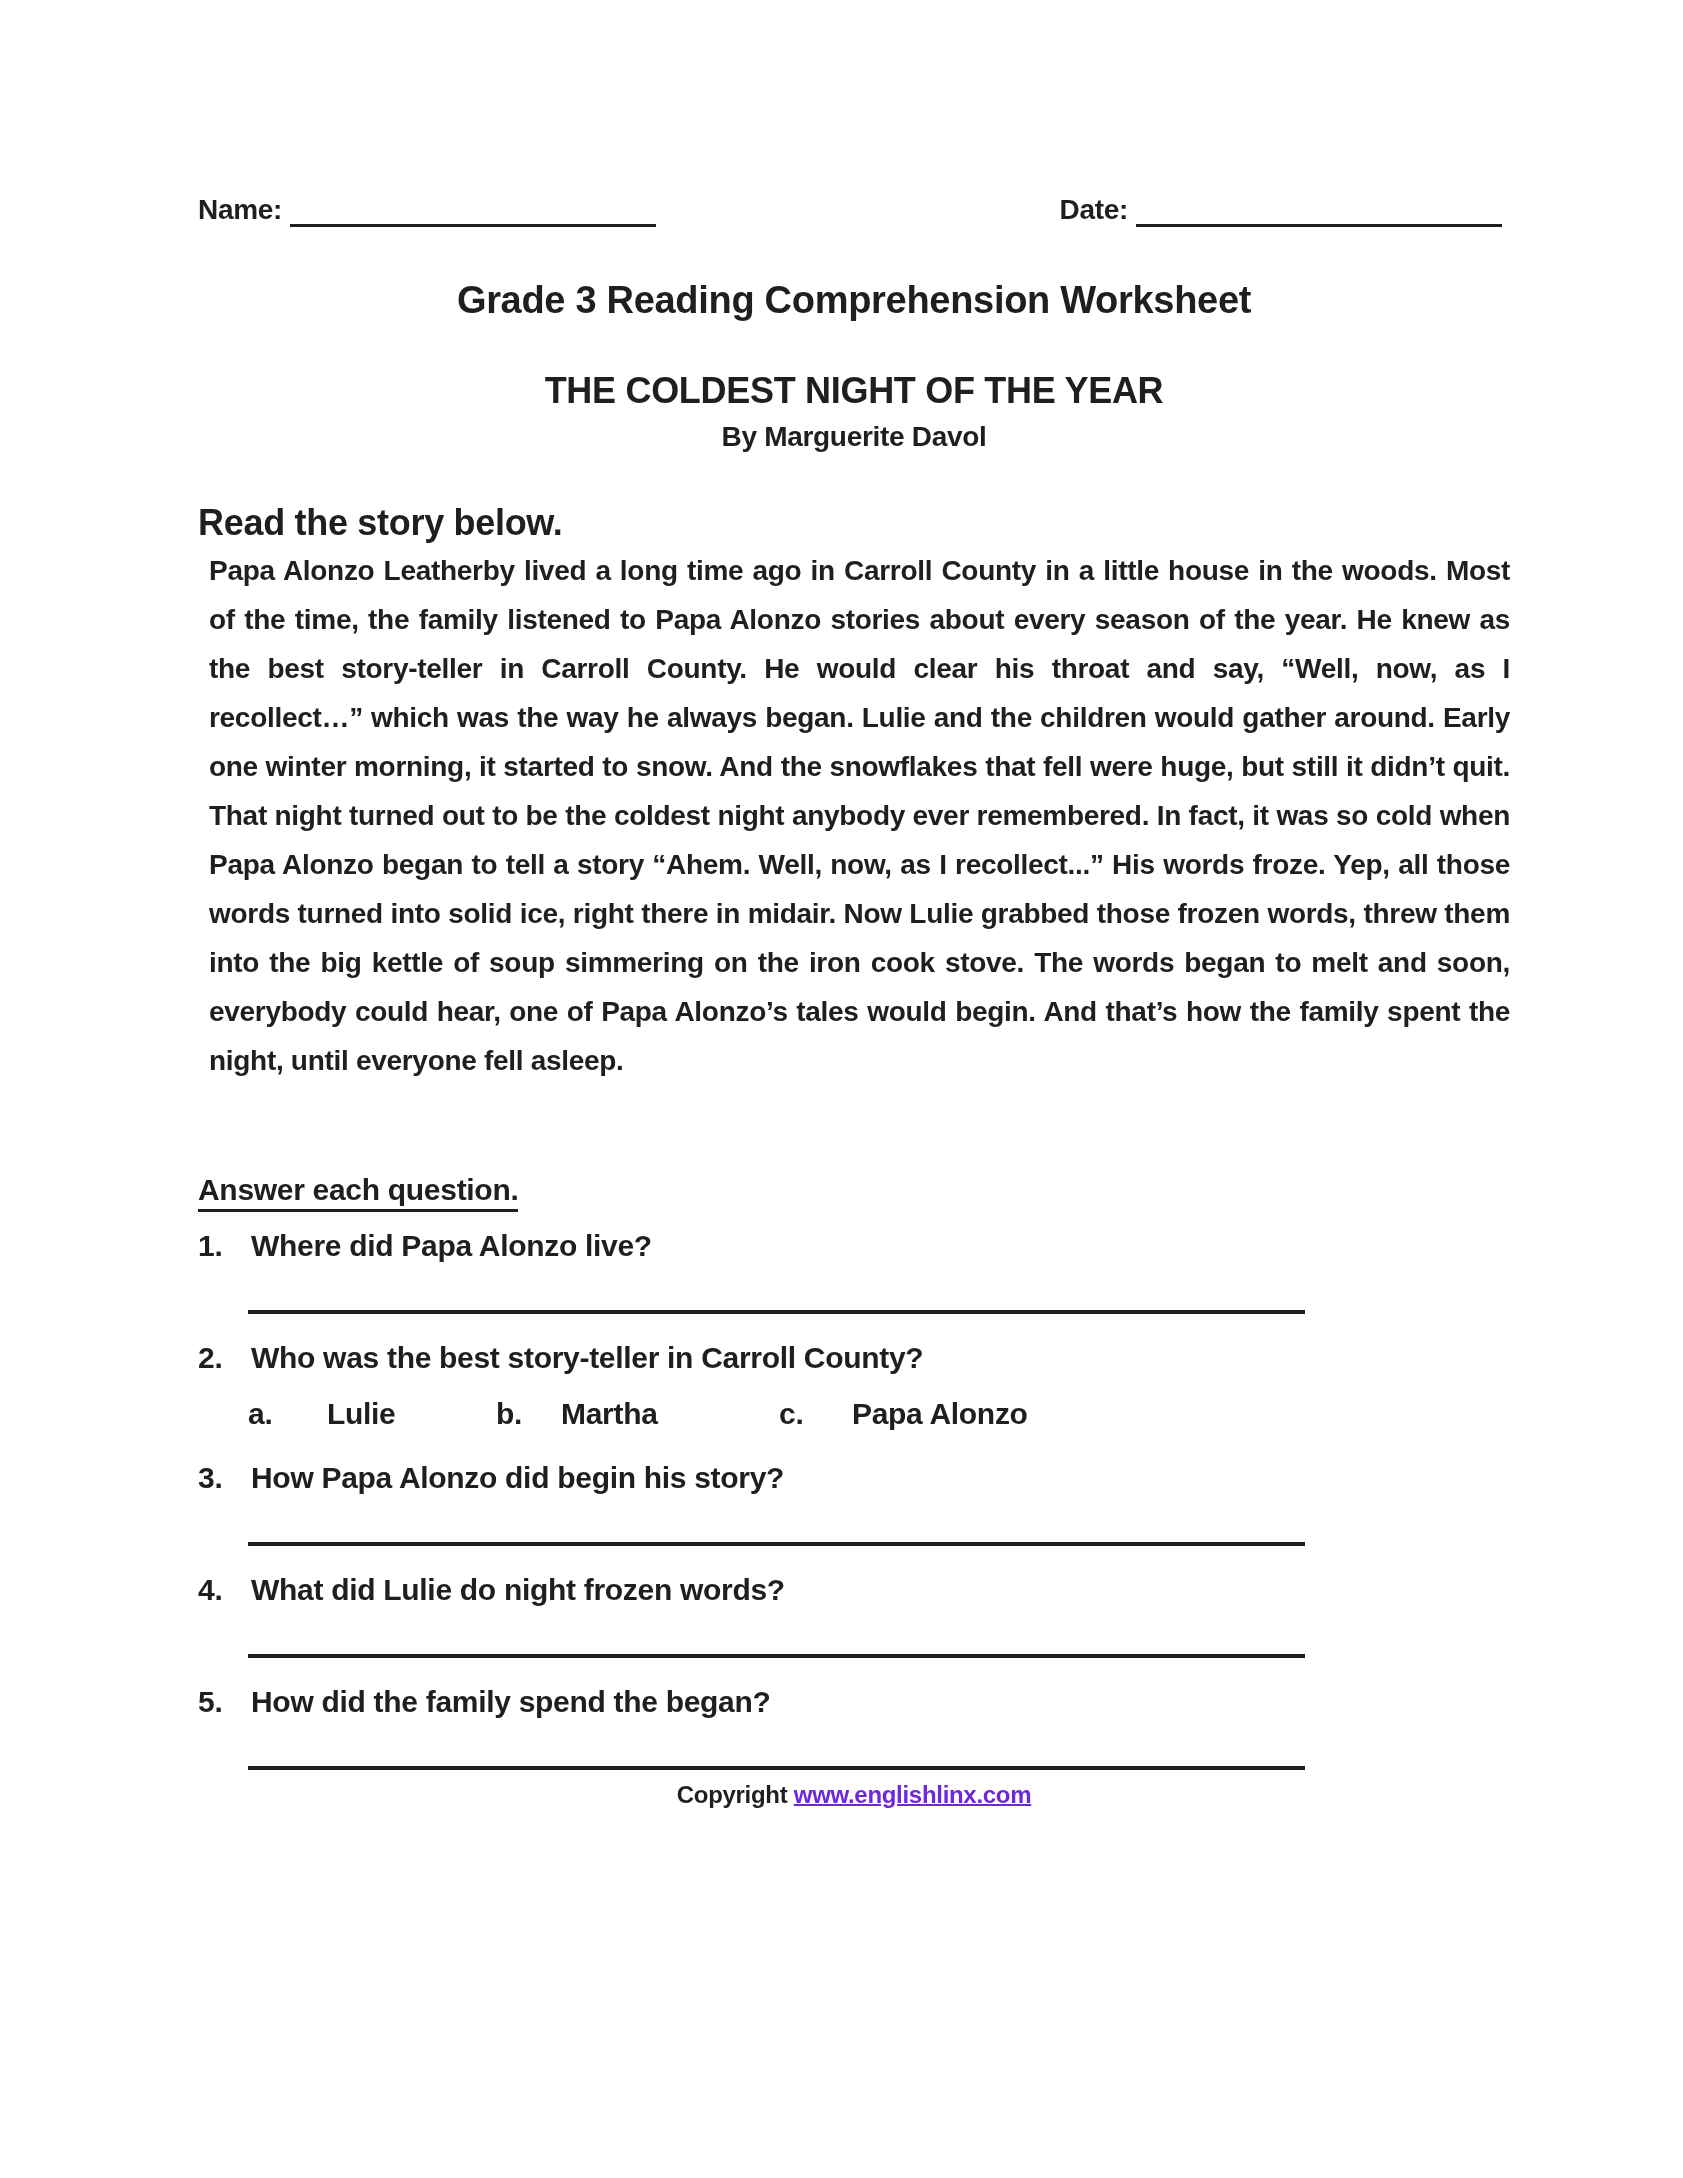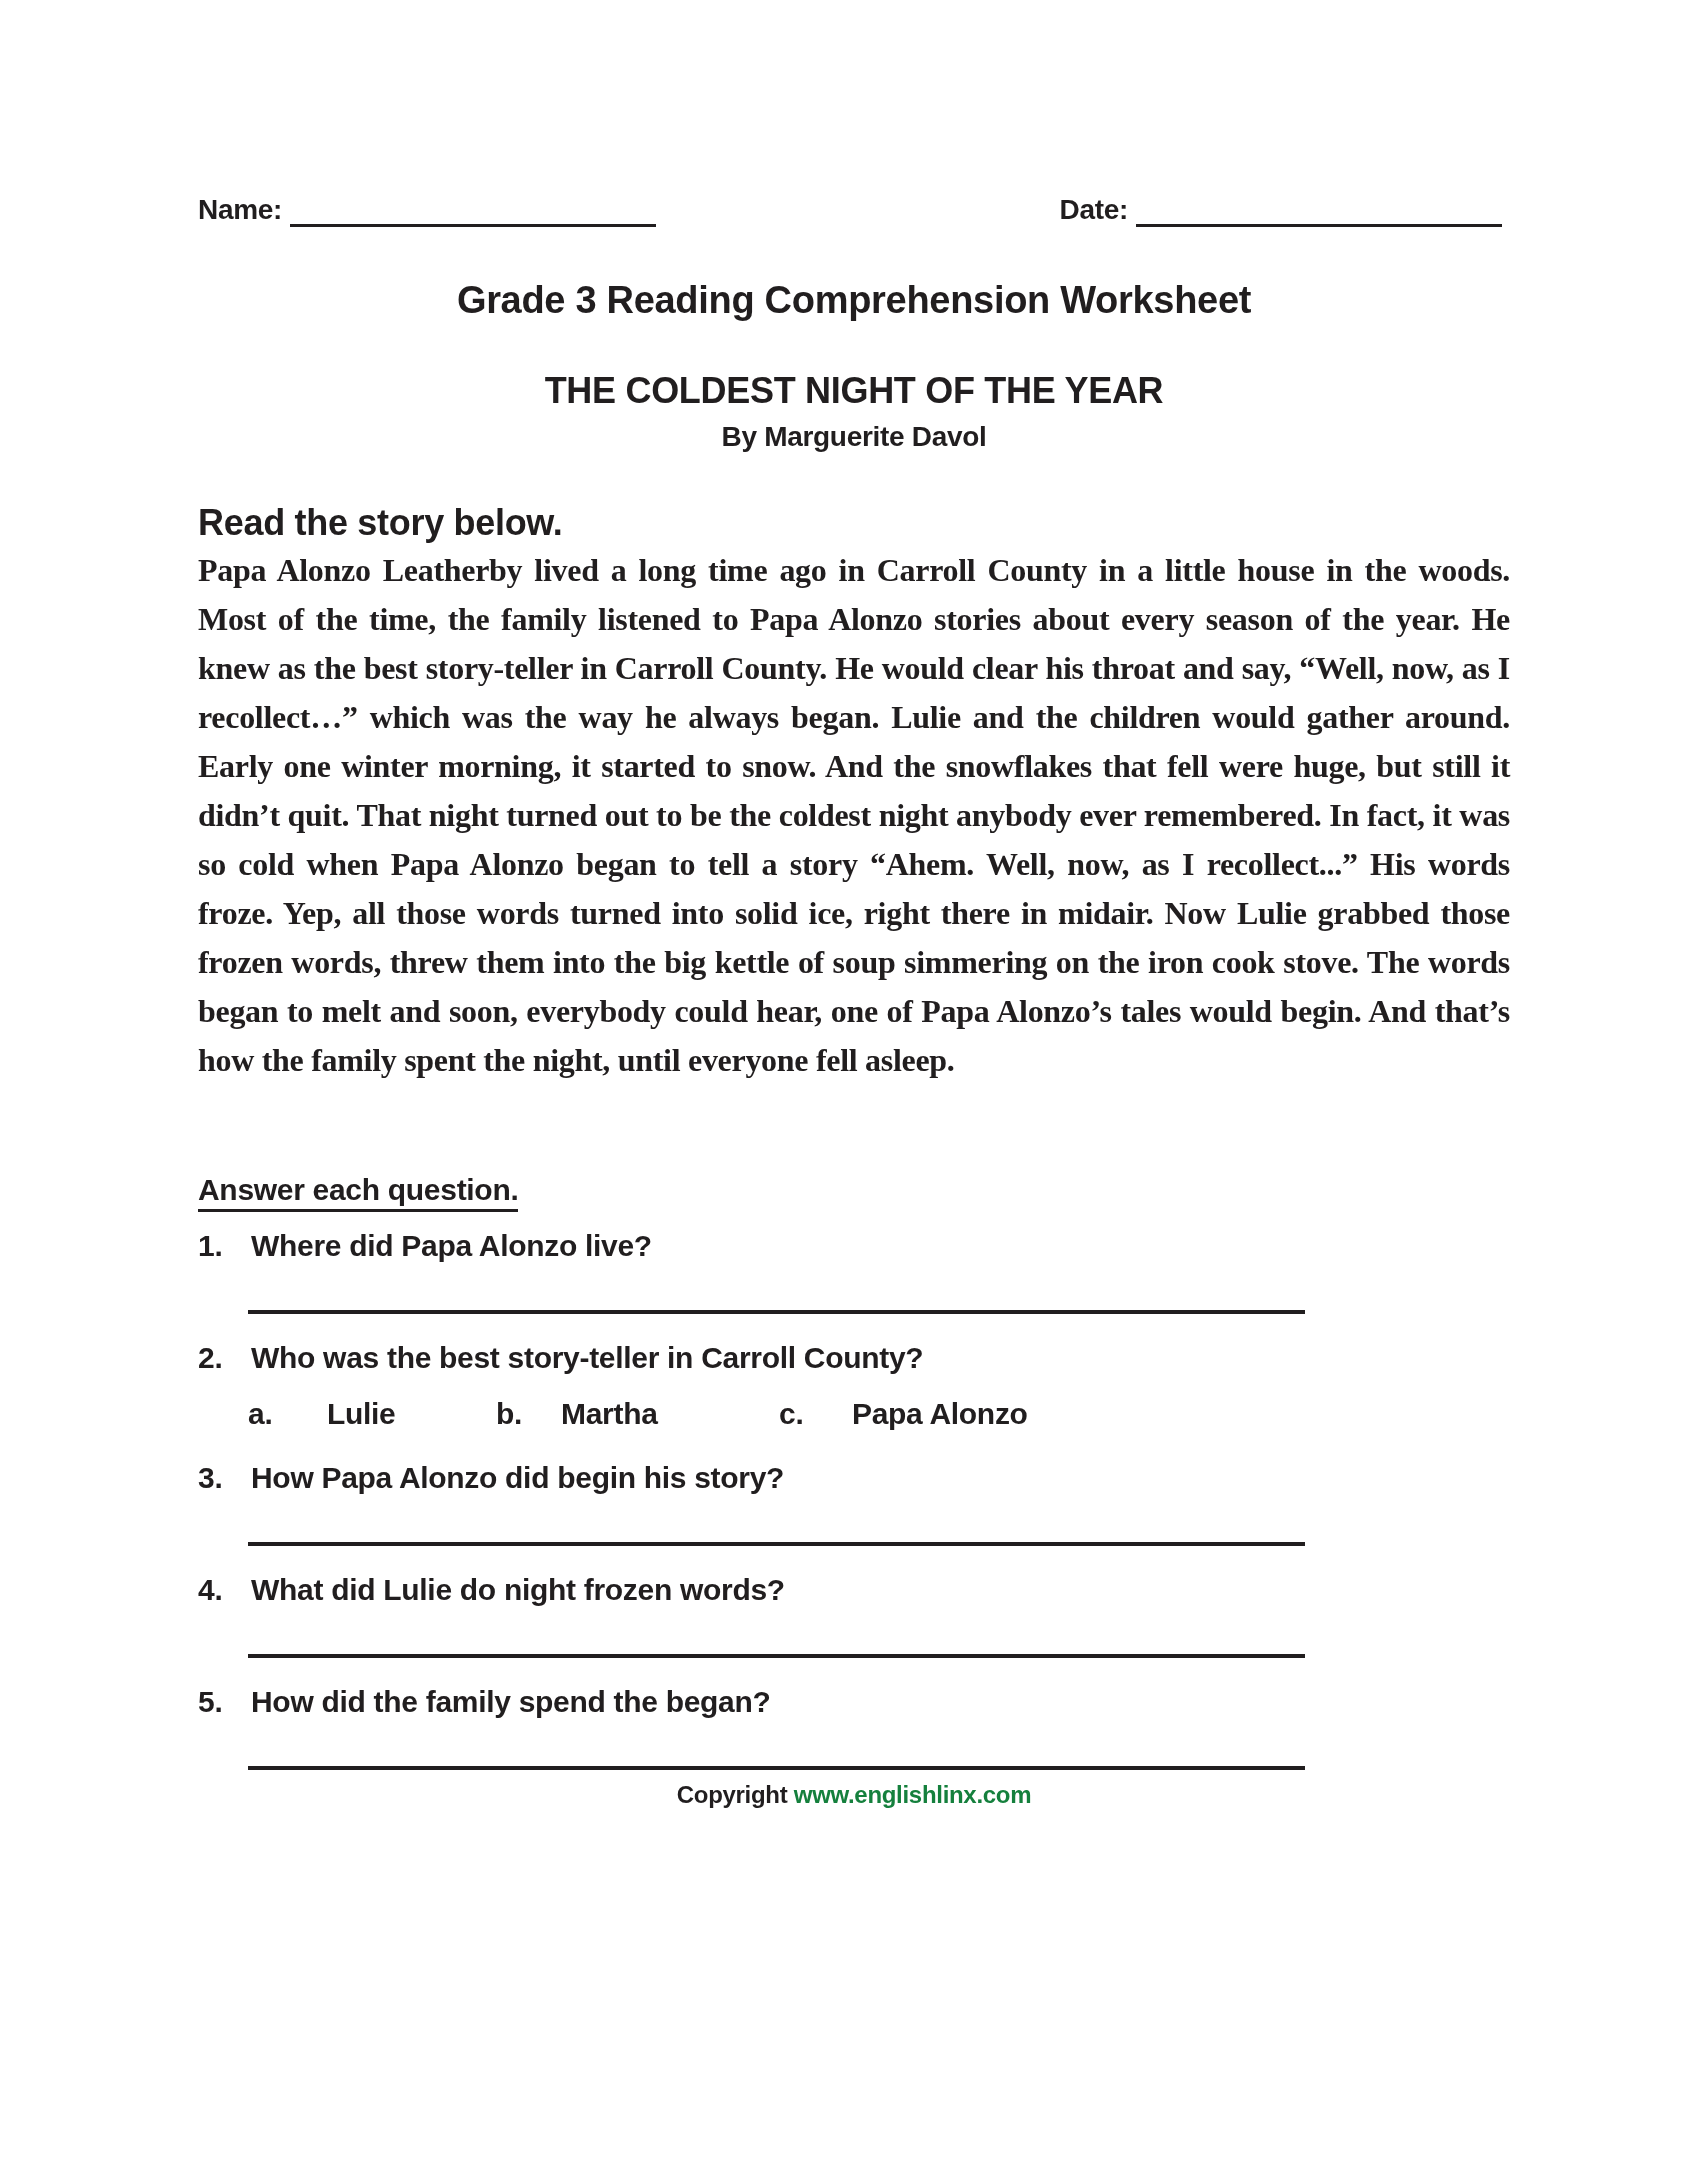--- a/index.html
+++ b/index.html
@@ -57,25 +57,24 @@
     line-height: 34px;
     margin: 8px 0 0 0;
   }
   
   .read-instruction {
     font-size: 36px;
     line-height: 42px;
     margin: 48px 0 0 0;
   }
   .story-text {
-    font-size: 32px;
+    font-size: 28px;
     line-height: 49px;
     text-align: justify;
-    margin: 2px 0 0 0;
-    font-family: Liberation Serif, serif;
+    margin: 2px 0 0 11px;
   }
   
   .answer-instruction {
     margin: 87px 0 0 0;
     font-size: 30px;
     line-height: 36px;
   }
   .answer-instruction span {
     display: inline-block;
     border-bottom: 3px solid #211e1f;
@@ -100,21 +99,22 @@
   .opt-1 .opt-letter { width: 65px; }
   .opt-2 .opt-letter { width: 73px; }
   
   .footer {
     text-align: center;
     font-size: 24px;
     line-height: 30px;
     margin-top: 10px;
   }
   .footer a {
-    color: #15803d;
+    color: #6d28d9;
+    text-decoration: underline;
     text-decoration-thickness: 2px;
     cursor: pointer;
   }
 </style>
 </head>
 <body>
 
 <div class="page">
 
   <div class="header-row">

